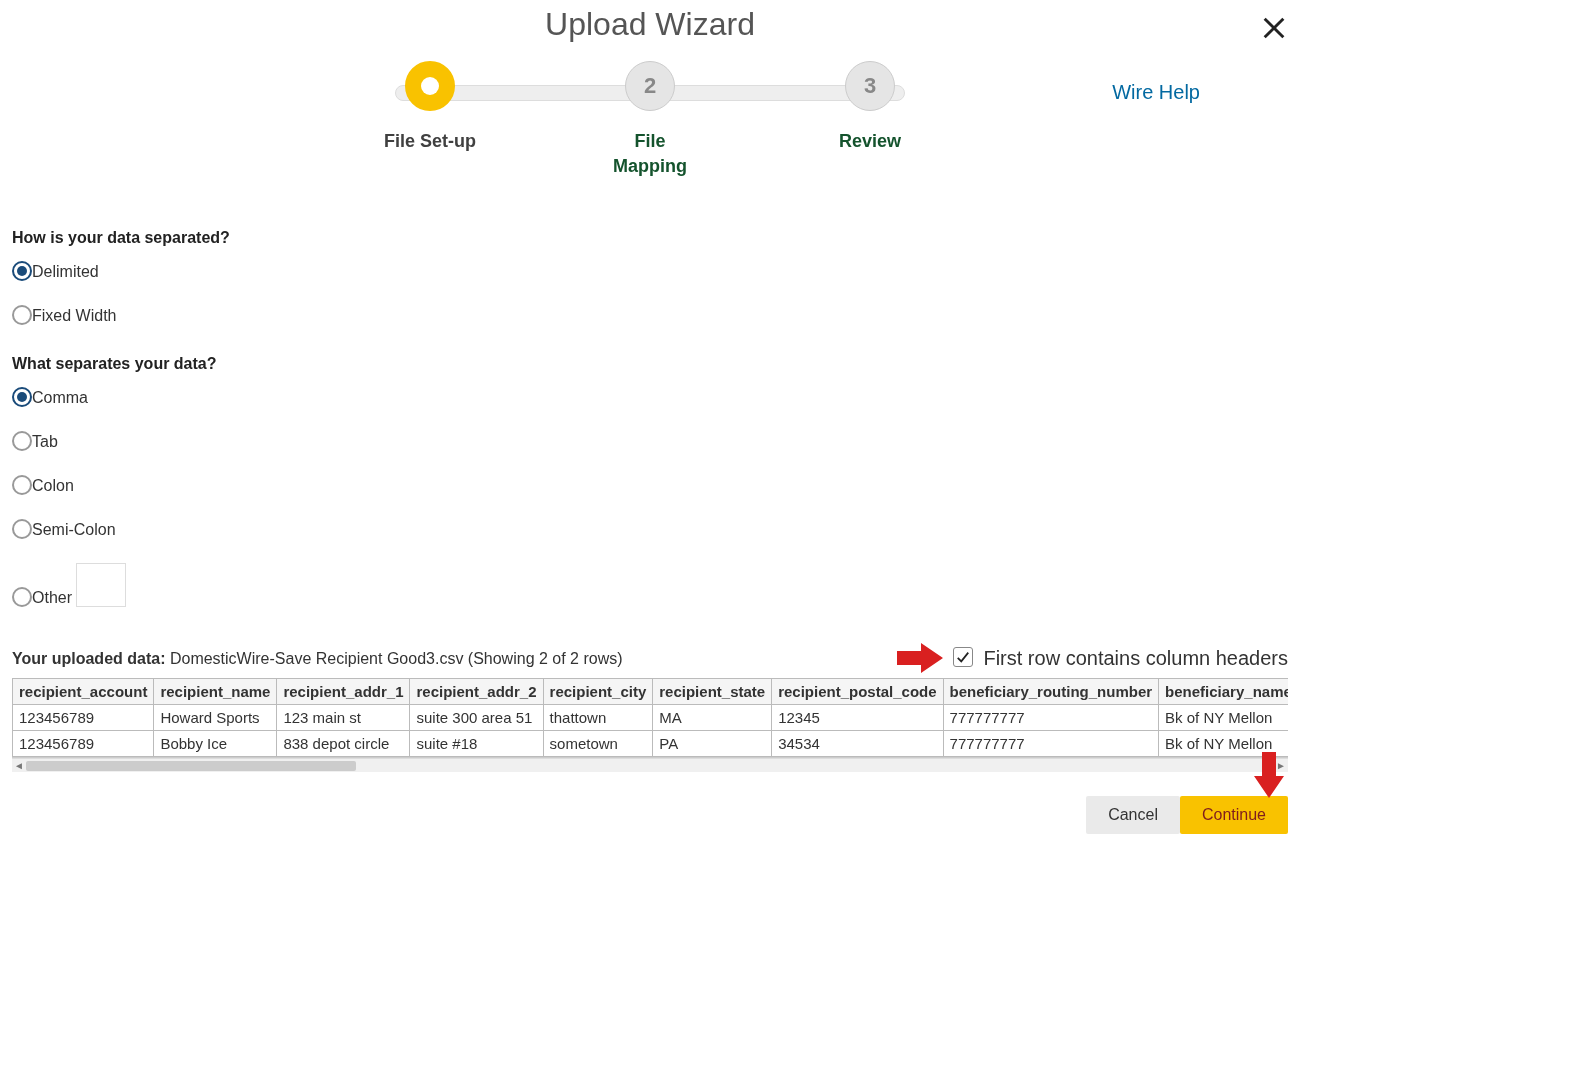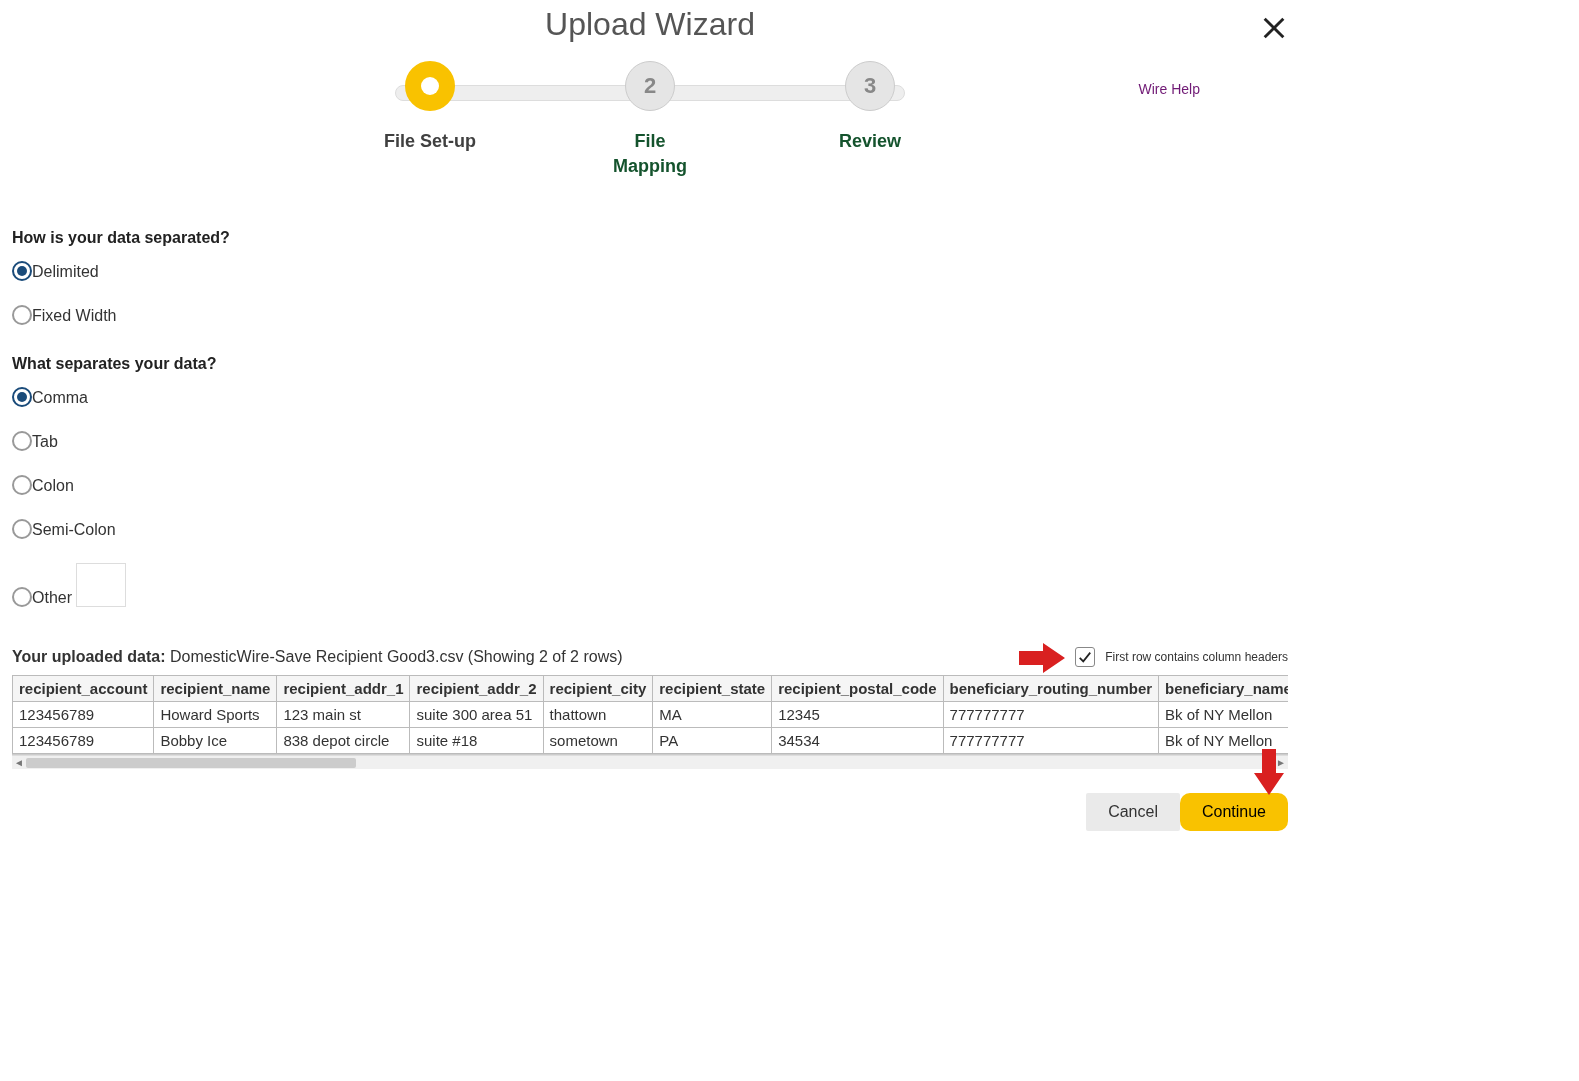--- a/index.html
+++ b/index.html
@@ -29,22 +29,22 @@
     font-size: 32px;
     font-weight: 300;
     color: #555;
     margin-top: 6px;
     margin-bottom: 18px;
   }
   .wire-help {
     position: absolute;
     right: 100px;
     top: 75px;
-    color: #701a75;
-    font-size: 14px;
+    color: #0369a1;
+    font-size: 20px;
     cursor: pointer;
   }
   .stepper {
     width: 560px;
     margin: 0 auto 50px auto;
     position: relative;
   }
   .stepper-line {
     position: absolute;
     top: 24px;
@@ -149,23 +149,22 @@
     justify-content: space-between;
     align-items: center;
     margin-top: 40px;
     margin-bottom: 8px;
     position: relative;
   }
   .upload-label { font-size: 16px; }
   .upload-label b { font-weight: 700; margin-top: 12px; }
   .header-check-wrap {
     display: flex;
-    align-items: center;
     gap: 10px;
-    font-size: 12px;
+    font-size: 20px;
     position: relative;
   }
   .red-arrow-right {
     position: absolute;
     left: -56px;
     top: -4px;
   }
   .red-arrow-down {
     position: absolute;
     right: 4px;
@@ -229,21 +228,21 @@
     padding-bottom: 20px;
   }
   .btn {
     padding: 10px 22px;
     font-size: 16px;
     border: none;
     border-radius: 2px;
     cursor: pointer;
   }
   .btn-cancel { background: #eaeaea; color: #333; }
-  .btn-continue { background: #f9c200; color: #000000; border-radius: 10px; }
+  .btn-continue { background: #f9c200; color: #7f1d1d; }
 </style>
 </head>
 <body>
 
 <div class="container">
 
   <div class="close-btn">
     <svg viewBox="0 0 24 24">
         <line x1="4" y1="4" x2="20" y2="20" stroke="#222" stroke-width="2.5"></line>
         <line x1="20" y1="4" x2="4" y2="20" stroke="#222" stroke-width="2.5"></line>

